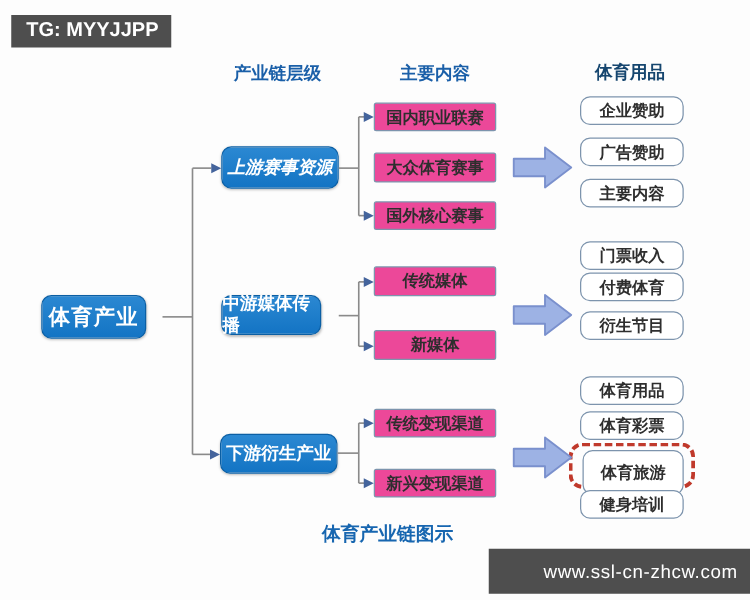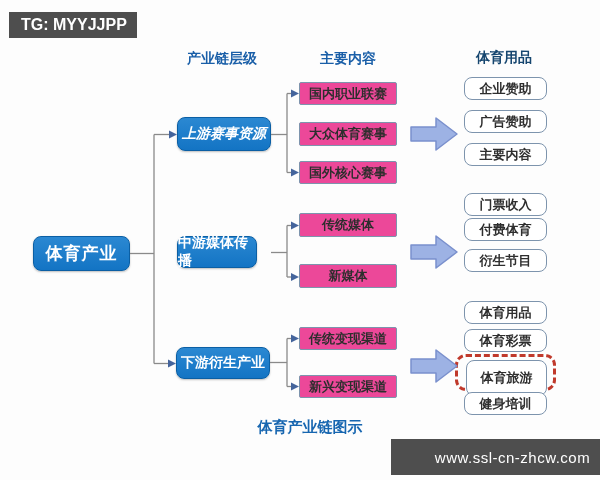--- a/index.html
+++ b/index.html
@@ -64,21 +64,21 @@
 </head>
 <body>
 
 <div class="abs tag tl">TG: MYYJJPP</div>
 <div class="abs tag br">www.ssl-cn-zhcw.com</div>
 
 <div class="abs col-header" style="left:167px;top:50px;">产业链层级</div>
 <div class="abs col-header" style="left:293px;top:50px;">主要内容</div>
 <div class="abs col-header dark" style="left:449px;top:49px;">体育用品</div>
 
-<div class="abs stage root-node" style="left:33px;top:236px;width:97px;height:35px;">体育产业</div>
+<div class="abs stage root-node" style="left:33px;top:236px;width:84px;height:35px;">体育产业</div>
 
 <div class="abs stage stage-node" style="left:177px;top:117px;width:94px;height:34px;font-style:italic;">上游赛事资源</div>
 <div class="abs stage stage-node" style="left:177px;top:236px;width:80px;height:32px;">中游媒体传播</div>
 <div class="abs stage stage-node" style="left:176px;top:347px;width:94px;height:32px;">下游衍生产业</div>
 
 <div class="abs cbox" style="top:82px;height:23px;">国内职业联赛</div>
 <div class="abs cbox" style="top:122px;">大众体育赛事</div>
 <div class="abs cbox" style="top:161px;height:23px;">国外核心赛事</div>
 <div class="abs cbox" style="top:213px;">传统媒体</div>
 <div class="abs cbox" style="top:264px;">新媒体</div>

